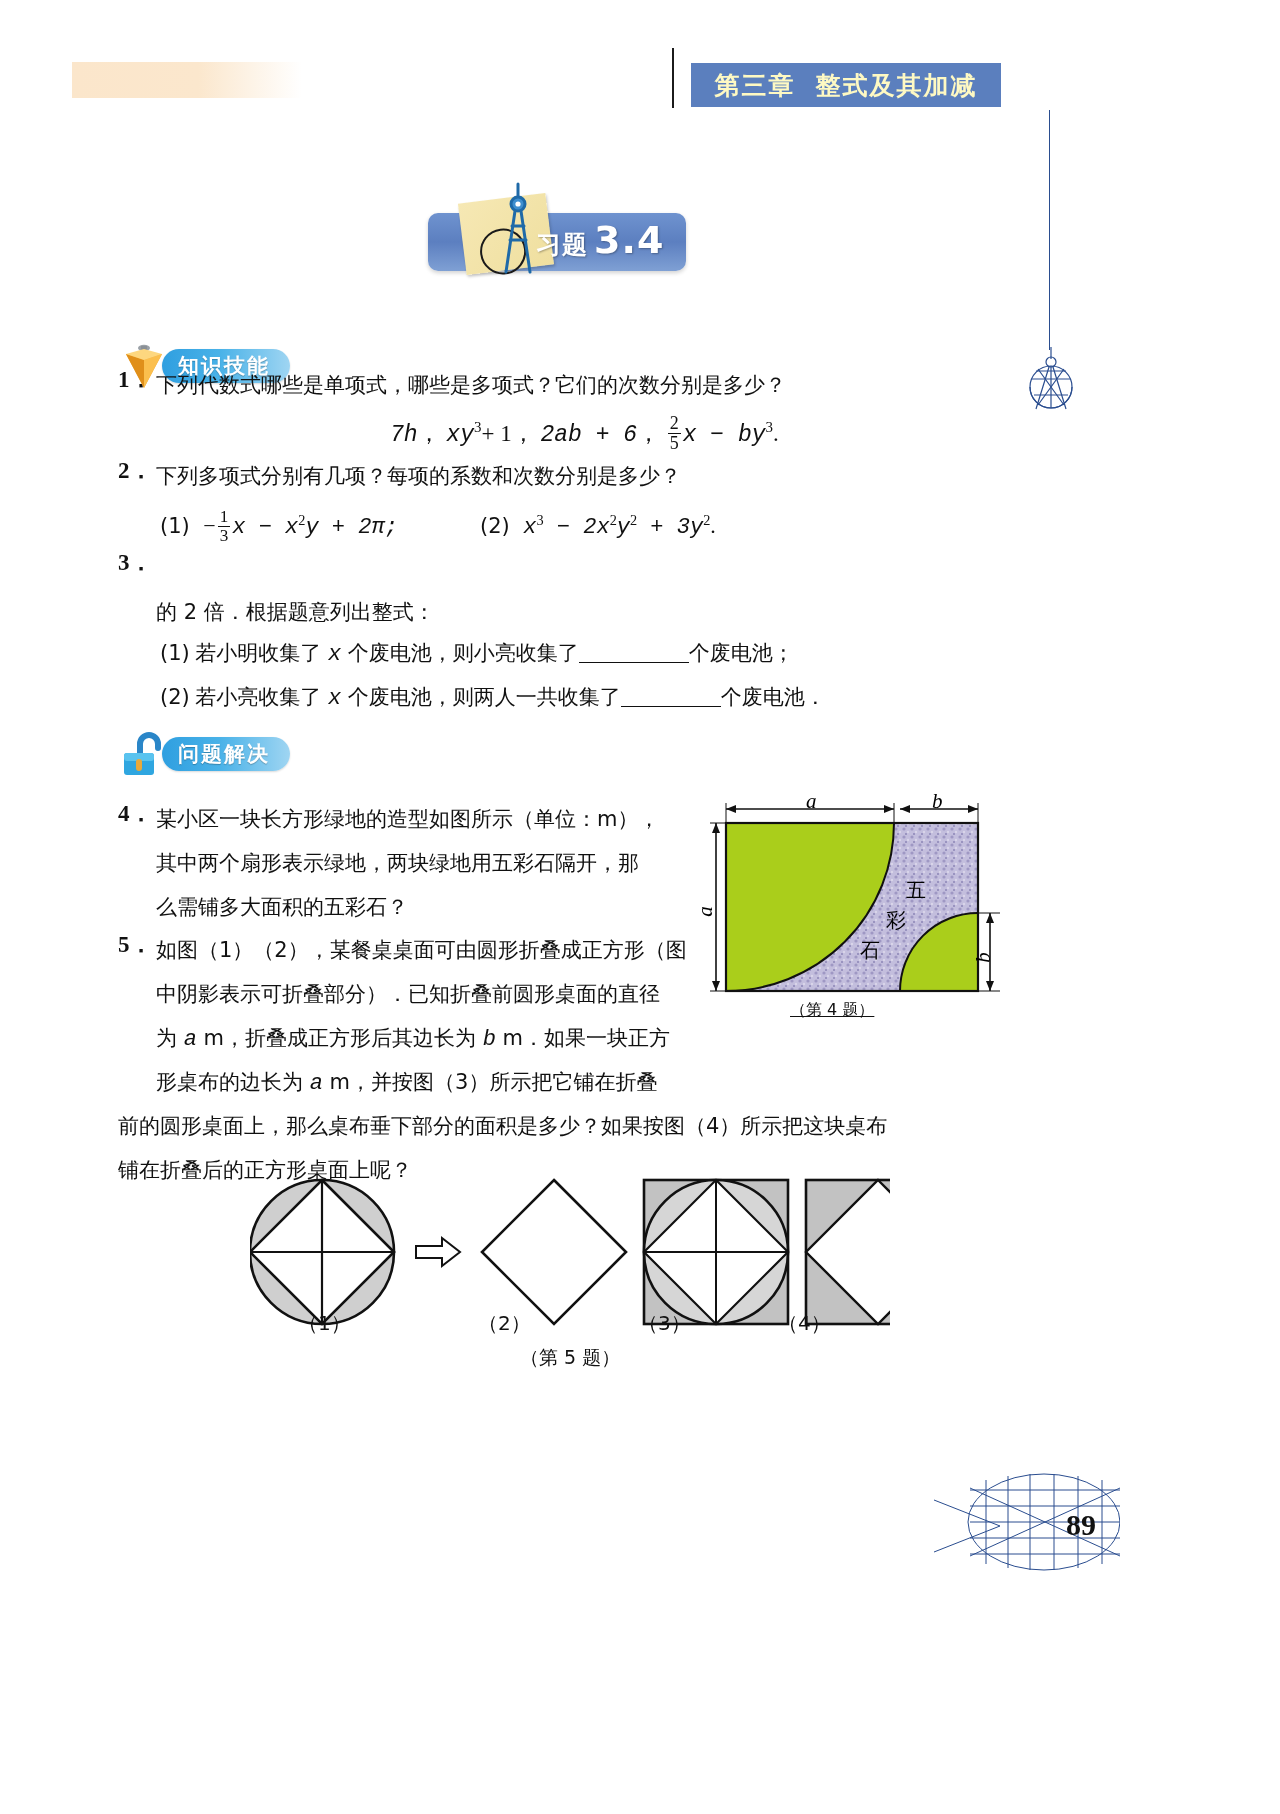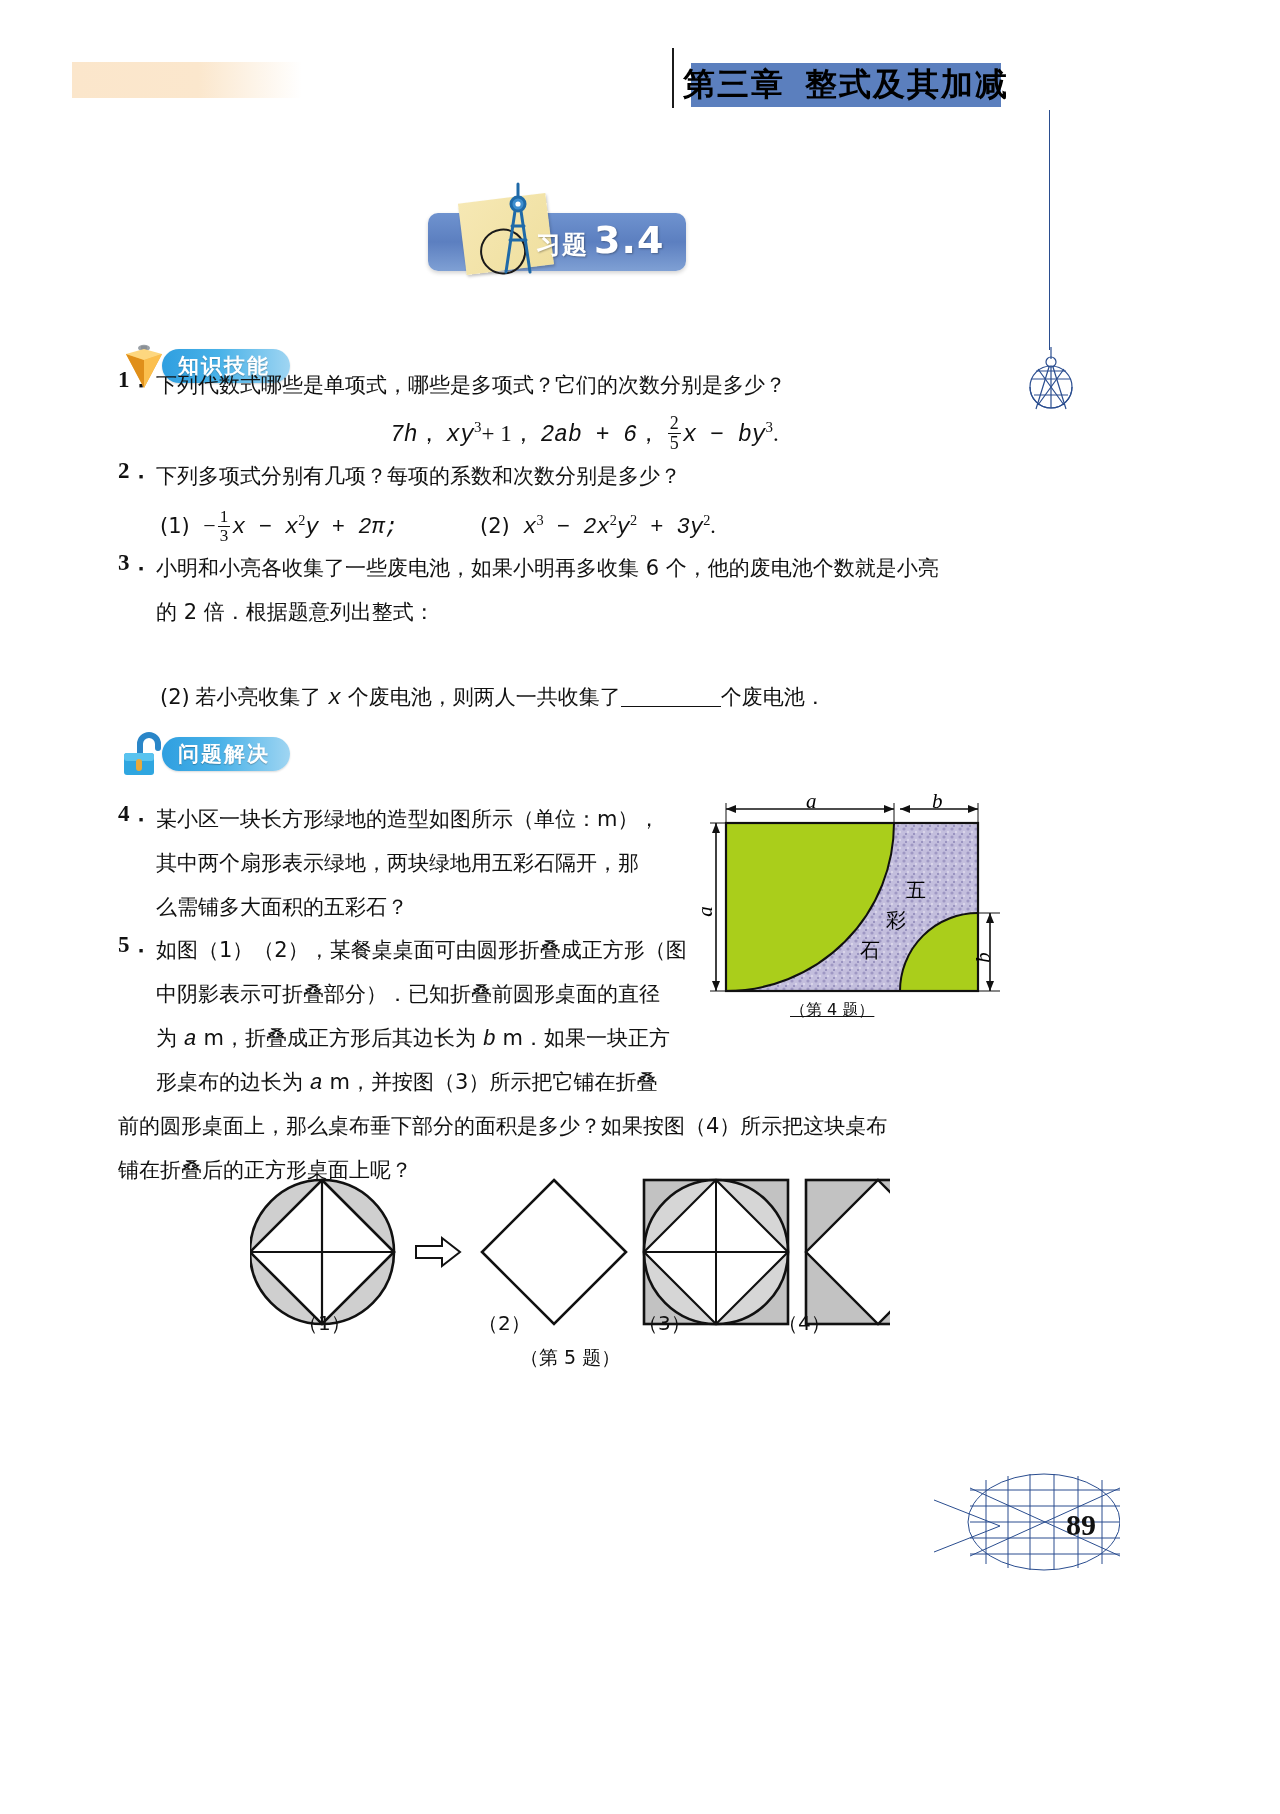--- a/index.html
+++ b/index.html
@@ -38,22 +38,22 @@
     left: 691px;
     top: 63px;
     width: 310px;
     height: 44px;
     background: #5b7fbe;
     display: flex;
     align-items: center;
     justify-content: center;
   }
   .chapter-bar .txt {
-    color: #000000;
-    font-size: 32px;
+    color: #fef9c3;
+    font-size: 25px;
     letter-spacing: 2px;
     font-family: "DejaVu Sans", "Liberation Sans", sans-serif;
     font-weight: 600;
     white-space: nowrap;
   }
   .chapter-bar .gap { display:inline-block; width: 20px; }
 
   
   .margin-line {
     position: absolute;
@@ -295,23 +295,26 @@
     <span class="cn" style="font-size:21px">(1)</span>
     <span style="margin-left:8px">−</span><span class="frac"><span class="n">1</span><span class="d">3</span></span><span class="mi">x − x</span><sup style="font-size:.65em">2</sup><span class="mi">y + 2π;</span>
   </div>
 
   <div class="prob" style="left:480px; top:498px; font-size:22px;">
     <span class="cn" style="font-size:21px">(2)</span>
     <span class="mi" style="margin-left:8px">x</span><sup style="font-size:.65em">3</sup><span class="mi"> − 2x</span><sup style="font-size:.65em">2</sup><span class="mi">y</span><sup style="font-size:.65em">2</sup><span class="mi"> + 3y</span><sup style="font-size:.65em">2</sup><span>.</span>
   </div>
 
   <div class="num-label" style="left:118px; top:547px;"><span>3</span>．</div>
-  <div class="prob cn" style="left:156px; top:546px;">小明和小亮各收集了一些废电池，如果小明再多收集 6 个，他的废电池个数就是小亮</div>
   <div class="prob cn" style="left:156px; top:590px;">的 2 倍．根据题意列出整式：</div>
 
+  <div class="prob" style="left:160px; top:631px;">
+    <span class="cn">(1)</span>
+    <span class="cn">若小明收集了 </span><span class="mi">x</span><span class="cn"> 个废电池，则小亮收集了</span><span class="blank-line" style="width:110px"></span><span class="cn">个废电池；</span>
+  </div>
 
   <div class="prob" style="left:160px; top:675px;">
     <span class="cn">(2)</span>
     <span class="cn">若小亮收集了 </span><span class="mi">x</span><span class="cn"> 个废电池，则两人一共收集了</span><span class="blank-line" style="width:100px"></span><span class="cn">个废电池．</span>
   </div>
 
   <div class="badge" style="left:118px; top:728px;">
     <div class="ico">
       <svg width="52" height="52" viewBox="0 0 52 52">
         <path d="M22 26 L22 16 a9 9 0 0 1 18 0 L40 20" fill="none" stroke="#2a86c8" stroke-width="6" stroke-linecap="round"></path>

